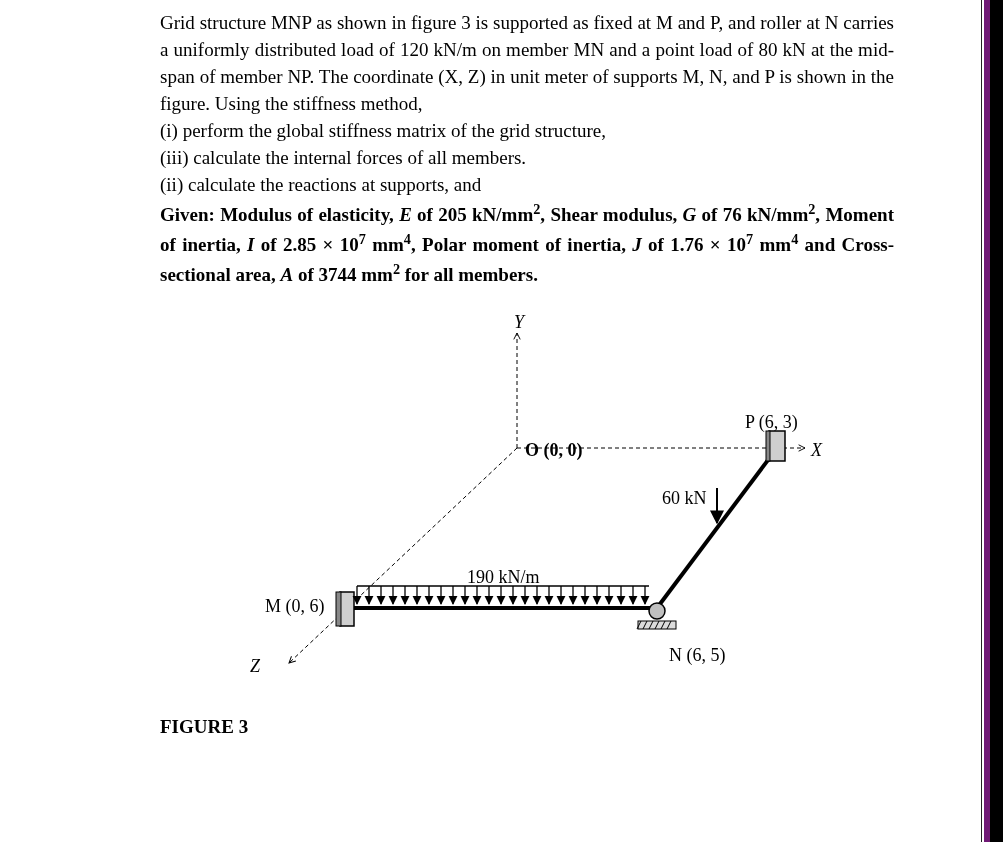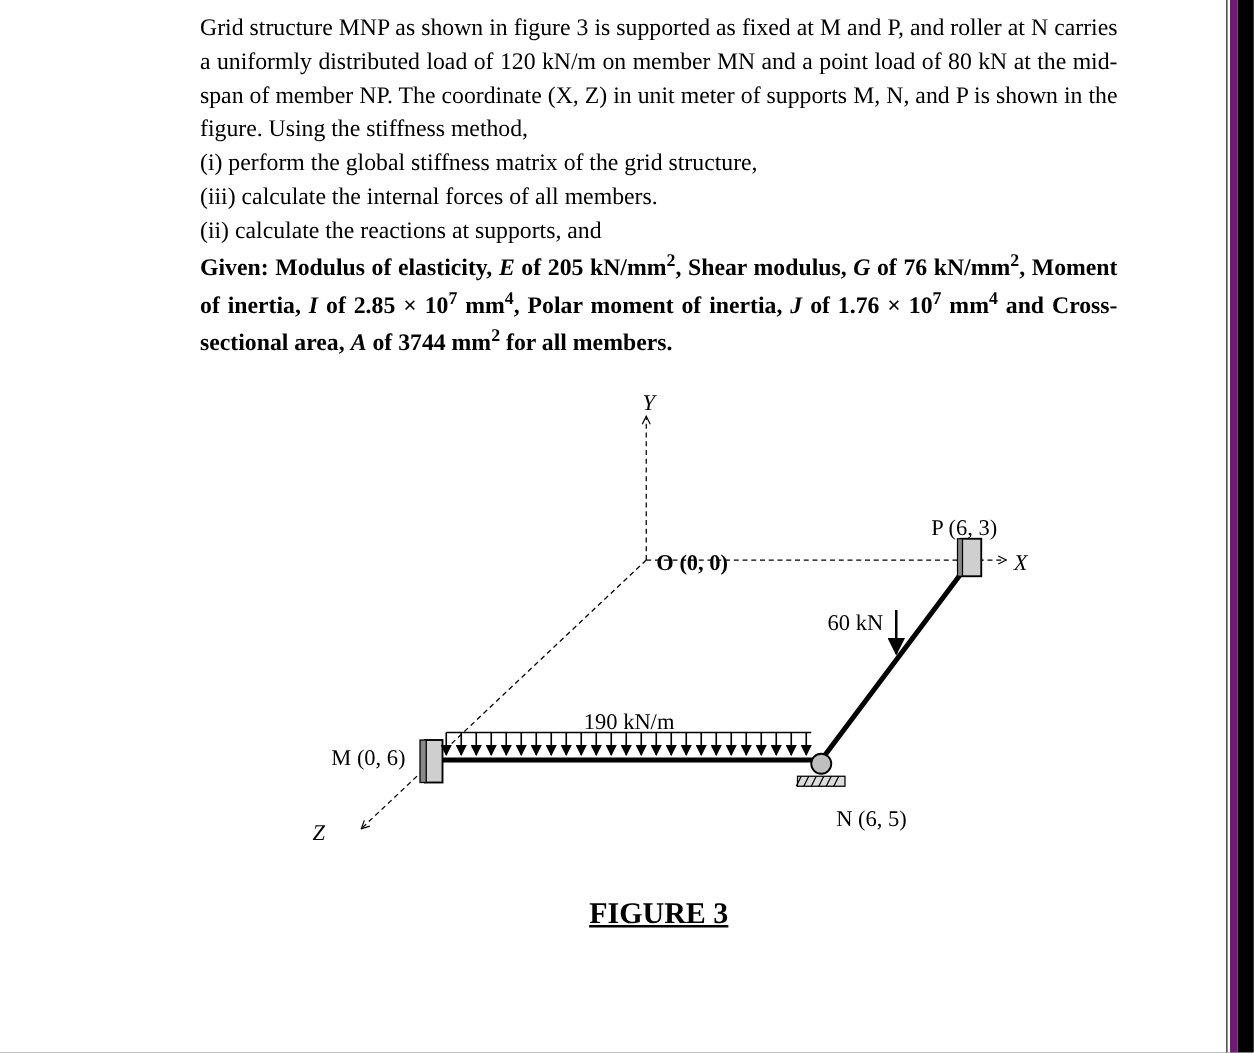--- a/index.html
+++ b/index.html
@@ -33,25 +33,24 @@
   .given { text-align: justify; margin: 0; font-weight: bold; }
   .italic { font-style: italic; }
   .sup { font-size: 0.75em; vertical-align: super; }
   .figwrap {
     position: relative;
     width: 620px;
     height: 400px;
     margin: 18px auto 0 auto;
   }
   .figcaption {
-    text-align: center;
+    text-align: left;
     font-weight: bold;
-    text-decoration: underline;
     margin-top: 6px;
-    font-size: 24px;
+    font-size: 19px;
   }
   .flabel {
     position: absolute;
     font-family: "Times New Roman", Times, serif;
     font-size: 18px;
     font-style: italic;
     white-space: nowrap;
   }
   .upright { font-style: normal; }
 </style>

